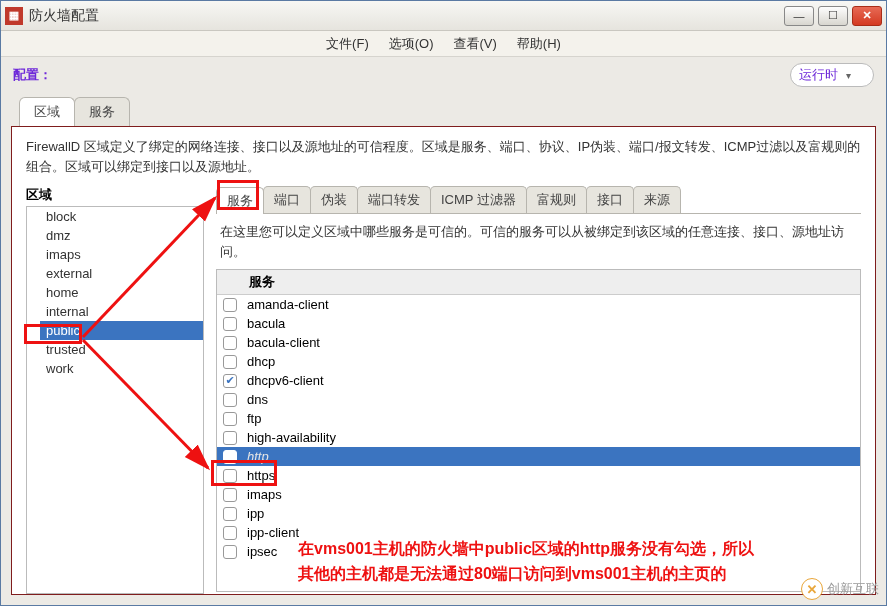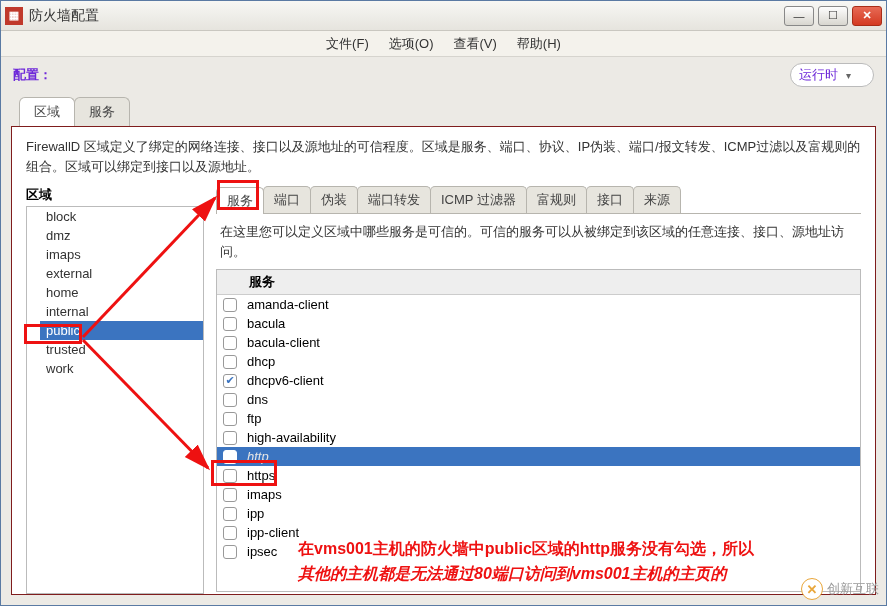--- a/index.html
+++ b/index.html
@@ -238,19 +238,19 @@
   <defs>
     <marker id="ah" markerWidth="10" markerHeight="10" refX="8" refY="3" orient="auto">
       <path d="M0,0 L0,6 L9,3 z" fill="#e11"></path>
     </marker>
   </defs>
   <line x1="83" y1="337" x2="215" y2="198" stroke="#e11" stroke-width="3" marker-end="url(#ah)"></line>
   <line x1="83" y1="340" x2="208" y2="468" stroke="#e11" stroke-width="3" marker-end="url(#ah)"></line>
 </svg>
 
 <div class="anno-text" style="left:298px;top:505px;">在vms001主机的防火墙中public区域的http服务没有勾选，所以</div>
-<div class="anno-text" style="left:298px;top:530px;font-style:italic;">其他的主机都是无法通过80端口访问到vms001主机的主页的</div>
+<div class="anno-text" style="left:298px;top:530px;">其他的主机都是无法通过80端口访问到vms001主机的主页的</div>
 <div class="anno-text" style="left:34px;top:576px;font-size:18px;">图1-51</div>
 
 <div class="watermark">
   <div class="wm-icon">✕</div>
   <span>创新互联</span>
 </div>
 
 </body></html>

